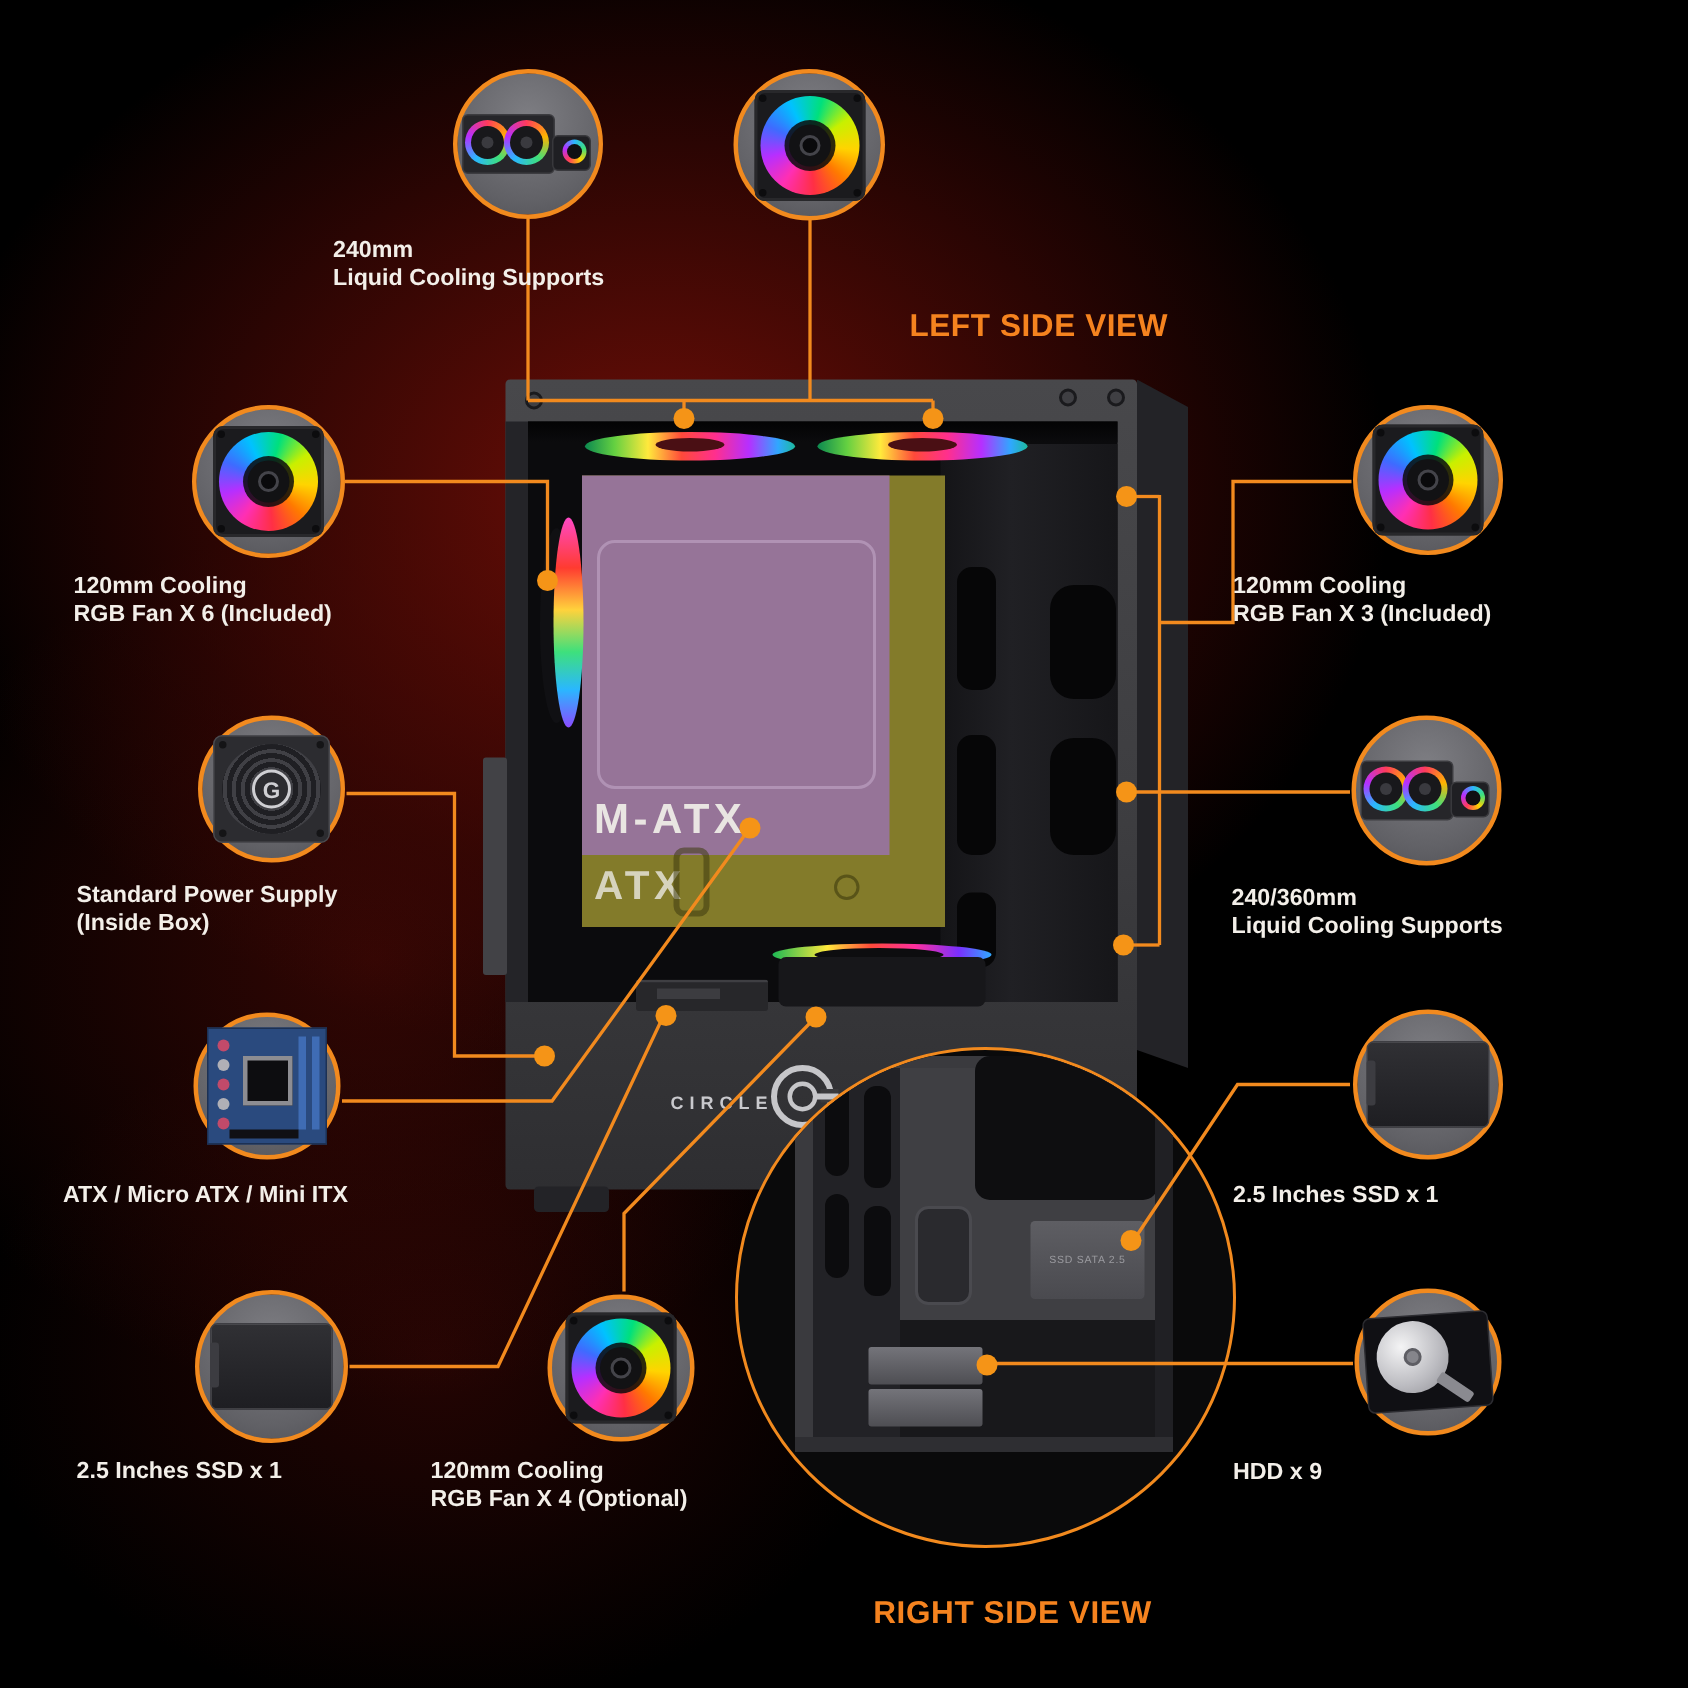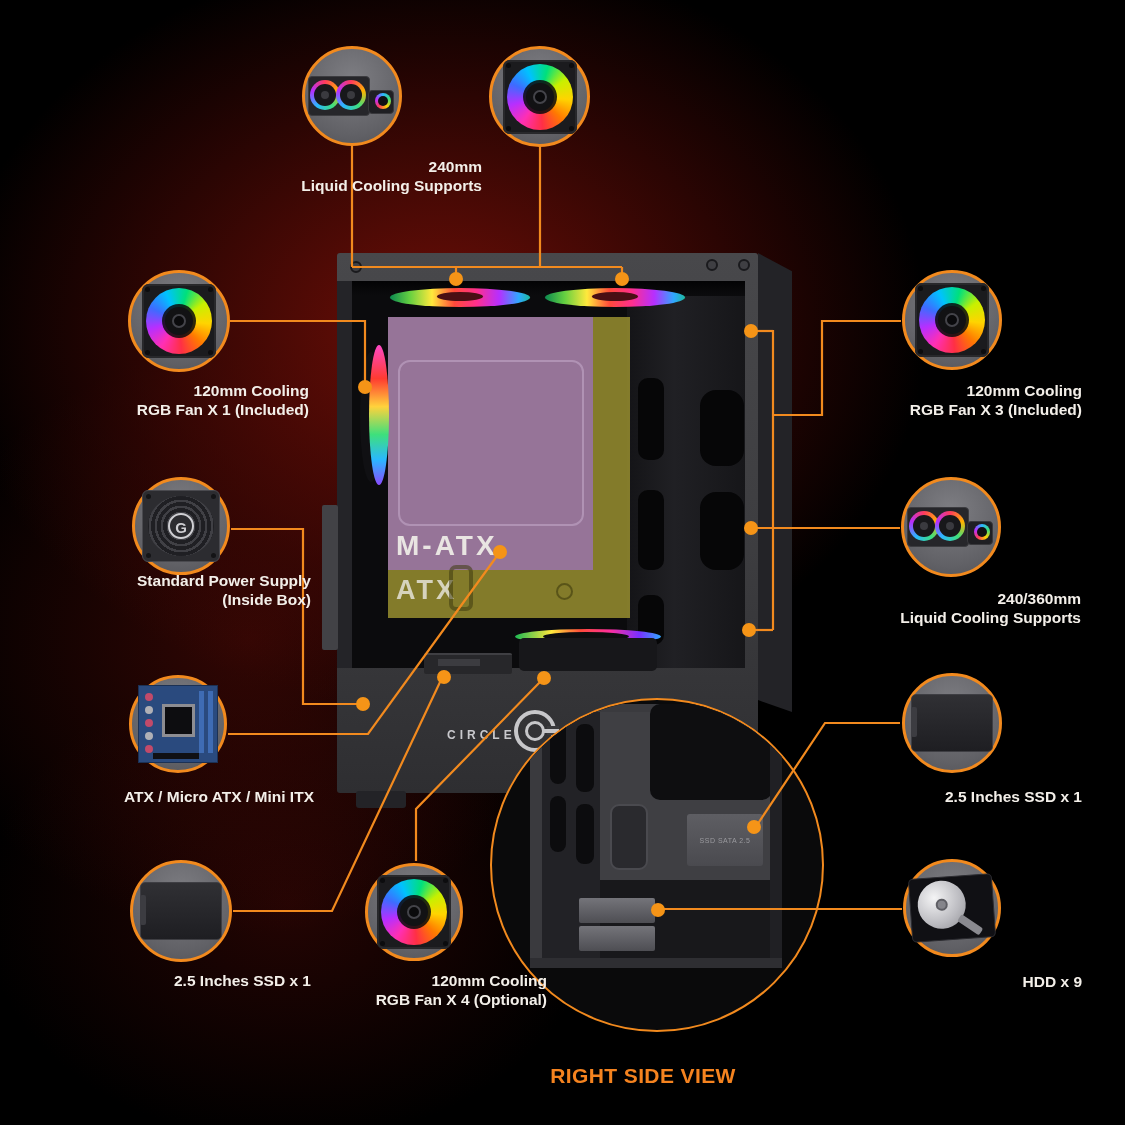--- a/index.html
+++ b/index.html
@@ -8,21 +8,21 @@
     background:
       radial-gradient(ellipse 640px 500px at 440px 330px, rgba(124,16,8,.9), rgba(70,8,5,.5) 52%, rgba(0,0,0,0) 76%),
       radial-gradient(ellipse 480px 420px at 250px 640px, rgba(92,12,7,.55), rgba(0,0,0,0) 70%),
       radial-gradient(ellipse 430px 330px at 290px 905px, rgba(72,9,6,.5), rgba(0,0,0,0) 72%),
       #000;}
   .abs{position:absolute;}
   
   .cc{position:absolute;border-radius:50%;box-sizing:border-box;border:3px solid #f28a1e;
       background:radial-gradient(circle at 50% 32%,#7e7e83,#616166 70%,#515156);
       display:flex;align-items:center;justify-content:center;z-index:6;}
-  .clabel{position:absolute;text-align:right;font-weight:700;font-size:15.5px;line-height:19px;
+  .clabel{position:absolute;text-align:left;font-weight:700;font-size:15.5px;line-height:19px;
       color:#f3efe9;z-index:6;}
   .vh{position:absolute;font-weight:800;font-size:21px;color:#f5831f;letter-spacing:.4px;
       text-align:center;z-index:6;}
   
   .fan{width:74px;height:74px;background:#1b1b1e;border-radius:7px;position:relative;box-shadow:inset 0 0 0 2px #28282b;}
   .fan .ring{position:absolute;inset:4px;border-radius:50%;
       background:conic-gradient(from 215deg,#ff2fb3,#b62fff,#3e6bff,#00c2ff,#00e07c,#c8f000,#ffd400,#ff7a00,#ff2f45,#ff2fb3);}
   .fan .mid{position:absolute;inset:23px;background:#121214;border-radius:50%;box-shadow:0 0 0 3px rgba(10,10,12,.85);}
   .fan .hub{position:absolute;inset:30px;border-radius:50%;border:2px solid #44444a;background:#0a0a0c;box-sizing:border-box;}
   .fan .scr{position:absolute;width:5px;height:5px;border-radius:50%;background:#0c0c0e;}
@@ -175,21 +175,22 @@
         <circle cx="444" cy="677" r="7"></circle>
       <circle cx="544" cy="678" r="7"></circle>
         <circle cx="751" cy="331" r="7"></circle>
       <circle cx="749" cy="630" r="7"></circle>
         <circle cx="751" cy="528" r="7"></circle>
       <circle cx="754" cy="827" r="7"></circle>
         <circle cx="658" cy="910" r="7"></circle>
     </g>
   </svg>
 
-  <div class="vh" style="left:513px;top:1064px;width:260px;">RIGHT SIDE VIEW</div>
+  <div class="vh" style="left:565px;top:206px;width:255px;">LEFT SIDE VIEW</div>
+  <div class="vh" style="left:545px;top:1064px;width:260px;">RIGHT SIDE VIEW</div>
 
   <div class="cc" style="left:302px;top:46px;width:100px;height:100px;">
     <div class="aio">
       <div class="rad"></div>
       <div class="aring" style="left:2px;top:8px;">
           <i></i>
           <em></em>
         </div>
       <div class="aring" style="left:28px;top:8px;">
           <i></i>
@@ -224,34 +225,34 @@
         <div class="mid"></div>
         <div class="hub"></div>
       <div class="scr" style="left:3px;top:3px;"></div>
         <div class="scr" style="right:3px;top:3px;"></div>
       <div class="scr" style="left:3px;bottom:3px;"></div>
         <div class="scr" style="right:3px;bottom:3px;"></div>
     </div>
   </div>
   <div class="clabel" style="left:49px;top:381px;width:260px;">
     <div>120mm Cooling</div>
-    <div>RGB Fan X 1 (Included)</div>
+    <div>RGB Fan X 6 (Included)</div>
   </div>
 
   <div class="cc" style="left:132px;top:477px;width:98px;height:98px;">
     <div class="psu">
       <div class="grille"></div>
       <div class="g">G</div>
       <div class="scr" style="left:3px;top:3px;"></div>
         <div class="scr" style="right:3px;top:3px;"></div>
       <div class="scr" style="left:3px;bottom:3px;"></div>
         <div class="scr" style="right:3px;bottom:3px;"></div>
     </div>
   </div>
-  <div class="clabel" style="left:51px;top:571px;width:260px;">
+  <div class="clabel" style="left:51px;top:587px;width:260px;">
     <div>Standard Power Supply</div>
     <div>(Inside Box)</div>
   </div>
 
   <div class="cc" style="left:129px;top:675px;width:98px;height:98px;">
     <div class="mb">
       <div class="socket"></div>
         <div class="ram"></div>
         <div class="caps"></div>
         <div class="slot"></div>

